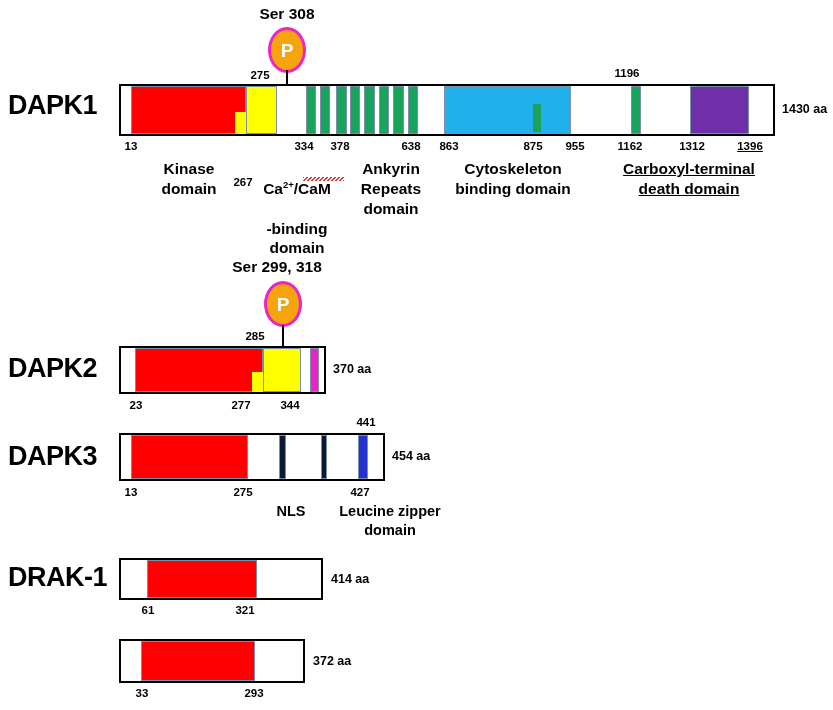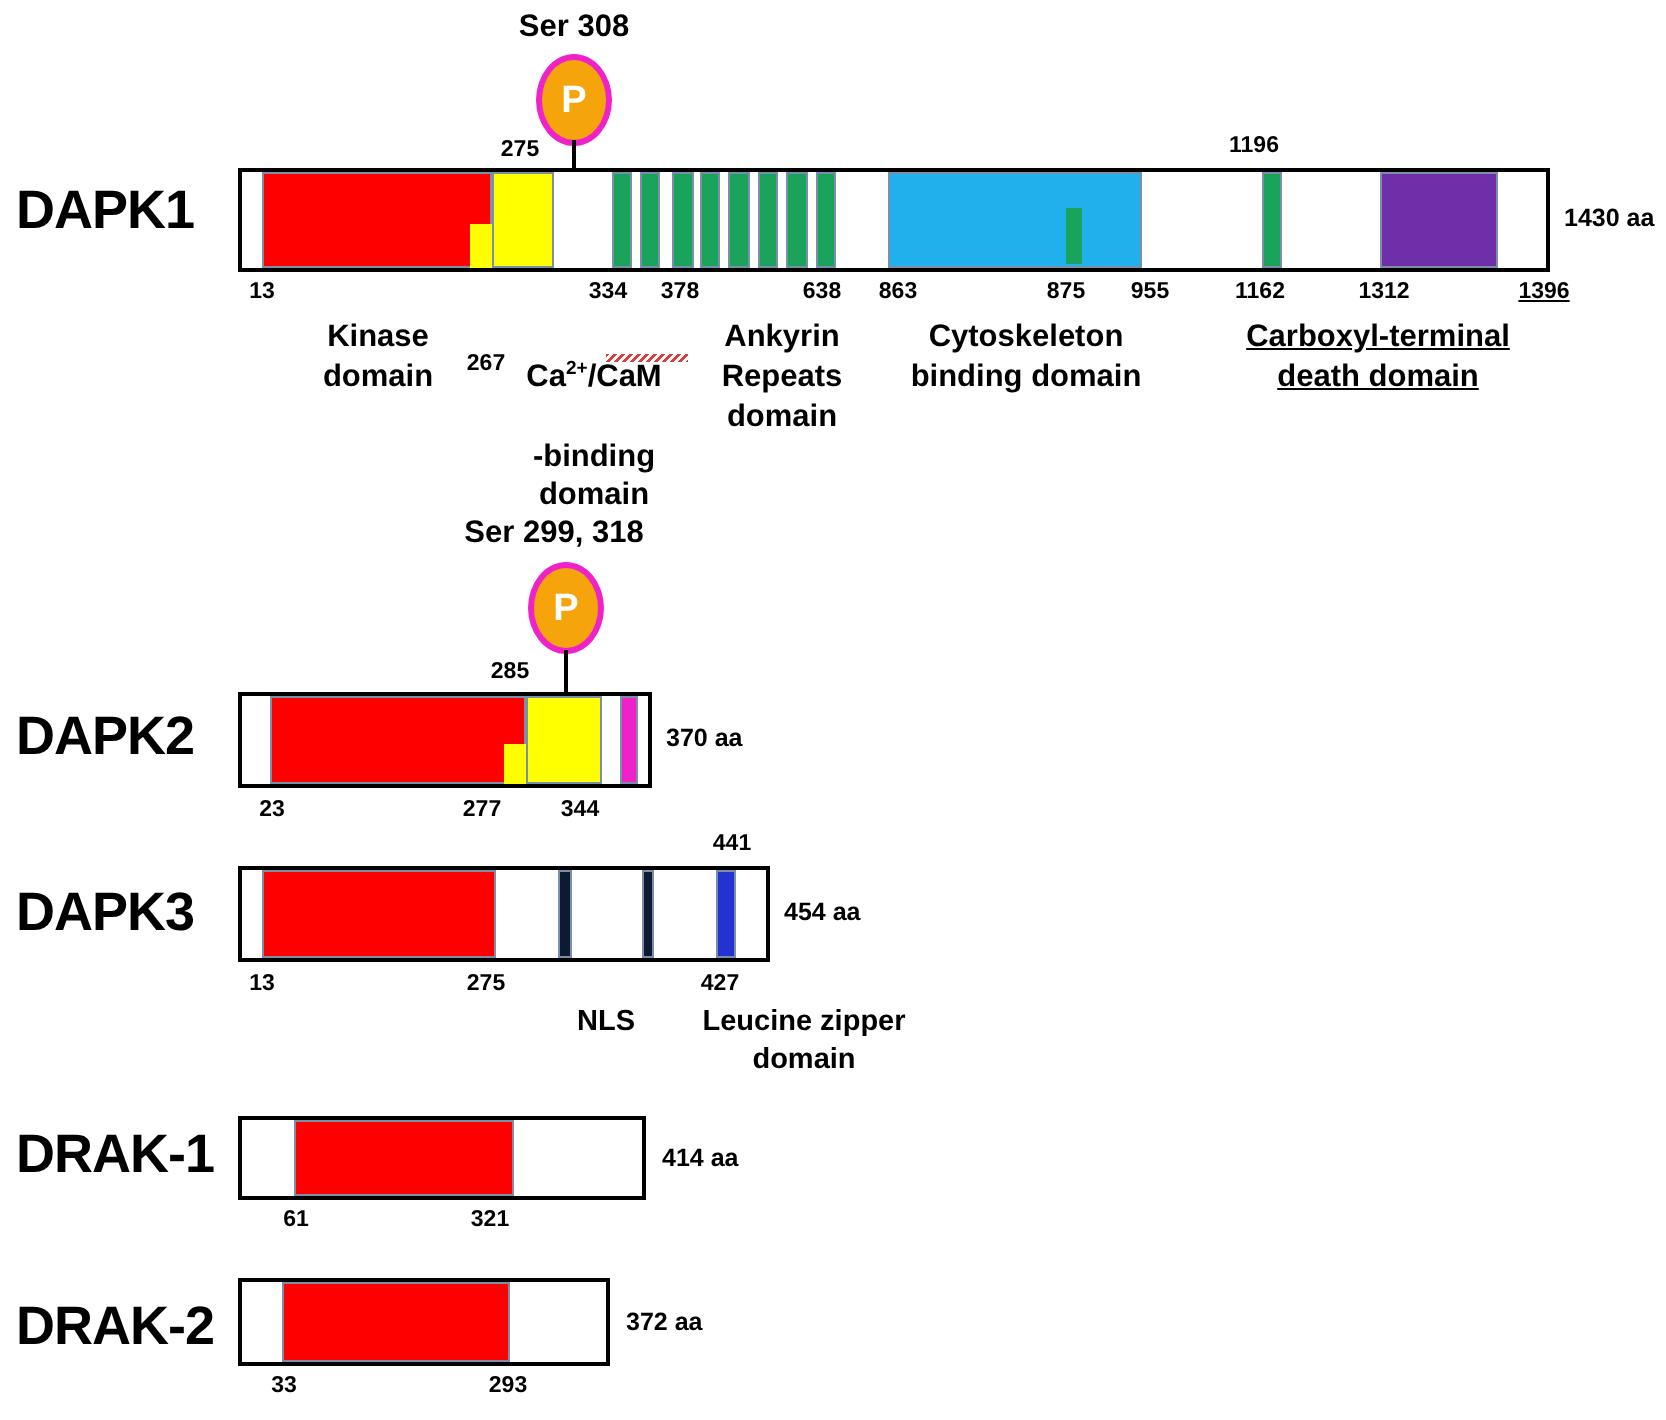--- a/index.html
+++ b/index.html
@@ -68,21 +68,21 @@
   
   .caption{
     position:absolute;
     font-size:15.5px;
     font-weight:bold;
     line-height:1.28;
     text-align:center;
     white-space:pre-line;
     transform:translateX(-50%);
   }
-  .caption.small{font-size:14.5px;margin-left:12px;}
+  .caption.small{font-size:14.5px;}
   .phos-circle{
     position:absolute;
     width:38px;height:46px;
     border-radius:50%;
     background:#f6a40c;
     border:3px solid #ee22c8;
     box-sizing:border-box;
     display:flex;align-items:center;justify-content:center;
     color:#ffffff;
     font-weight:bold;
@@ -152,21 +152,21 @@
   <div class="tick" style="left:131px;top:141px;">13</div>
   <div class="tick" style="left:243px;top:141px;margin-top:36px;">267</div>
   <div class="tick" style="left:304px;top:141px;">334</div>
   <div class="tick" style="left:340px;top:141px;">378</div>
   <div class="tick" style="left:411px;top:141px;">638</div>
   <div class="tick" style="left:449px;top:141px;">863</div>
   <div class="tick" style="left:533px;top:141px;">875</div>
   <div class="tick" style="left:575px;top:141px;">955</div>
   <div class="tick" style="left:630px;top:141px;">1162</div>
   <div class="tick" style="left:692px;top:141px;">1312</div>
-  <div class="tick" style="left:772px;top:141px;text-decoration:underline;">1396</div>
+  <div class="tick" style="left:750px;top:141px;text-decoration:underline;">1396</div>
 
   <div class="caption" style="left:189px;top:159px;">Kinase
 domain</div>
 
   <div class="caption" style="left:297px;top:159px;">
     <span>Ca<span class="sup">2+</span>/CaM</span><br>
     <span style="white-space:pre-line;">-binding
 domain</span>
   </div>
   <div class="squiggle" style="left:303px;top:177px;width:41px;"></div>
@@ -224,21 +224,20 @@
 
   <div class="bar" style="left:119px;top:558px;width:204px;height:42px;">
     <div class="seg outlined" style="left:26px;width:110px;background:#fe0000;"></div>
   </div>
 
   <div class="total" style="left:331px;top:573px;">414 aa</div>
 
   <div class="tick" style="left:148px;top:605px;">61</div>
   <div class="tick" style="left:245px;top:605px;">321</div>
 
-  <div class="row-label" style="left:8px;top:650px;">DRAK-2</div>
 
   <div class="bar" style="left:119px;top:639px;width:186px;height:44px;">
     <div class="seg outlined" style="left:20px;width:114px;background:#fe0000;"></div>
   </div>
 
   <div class="total" style="left:313px;top:655px;">372 aa</div>
 
   <div class="tick" style="left:142px;top:688px;">33</div>
   <div class="tick" style="left:254px;top:688px;text-align:center;">293</div>
 

